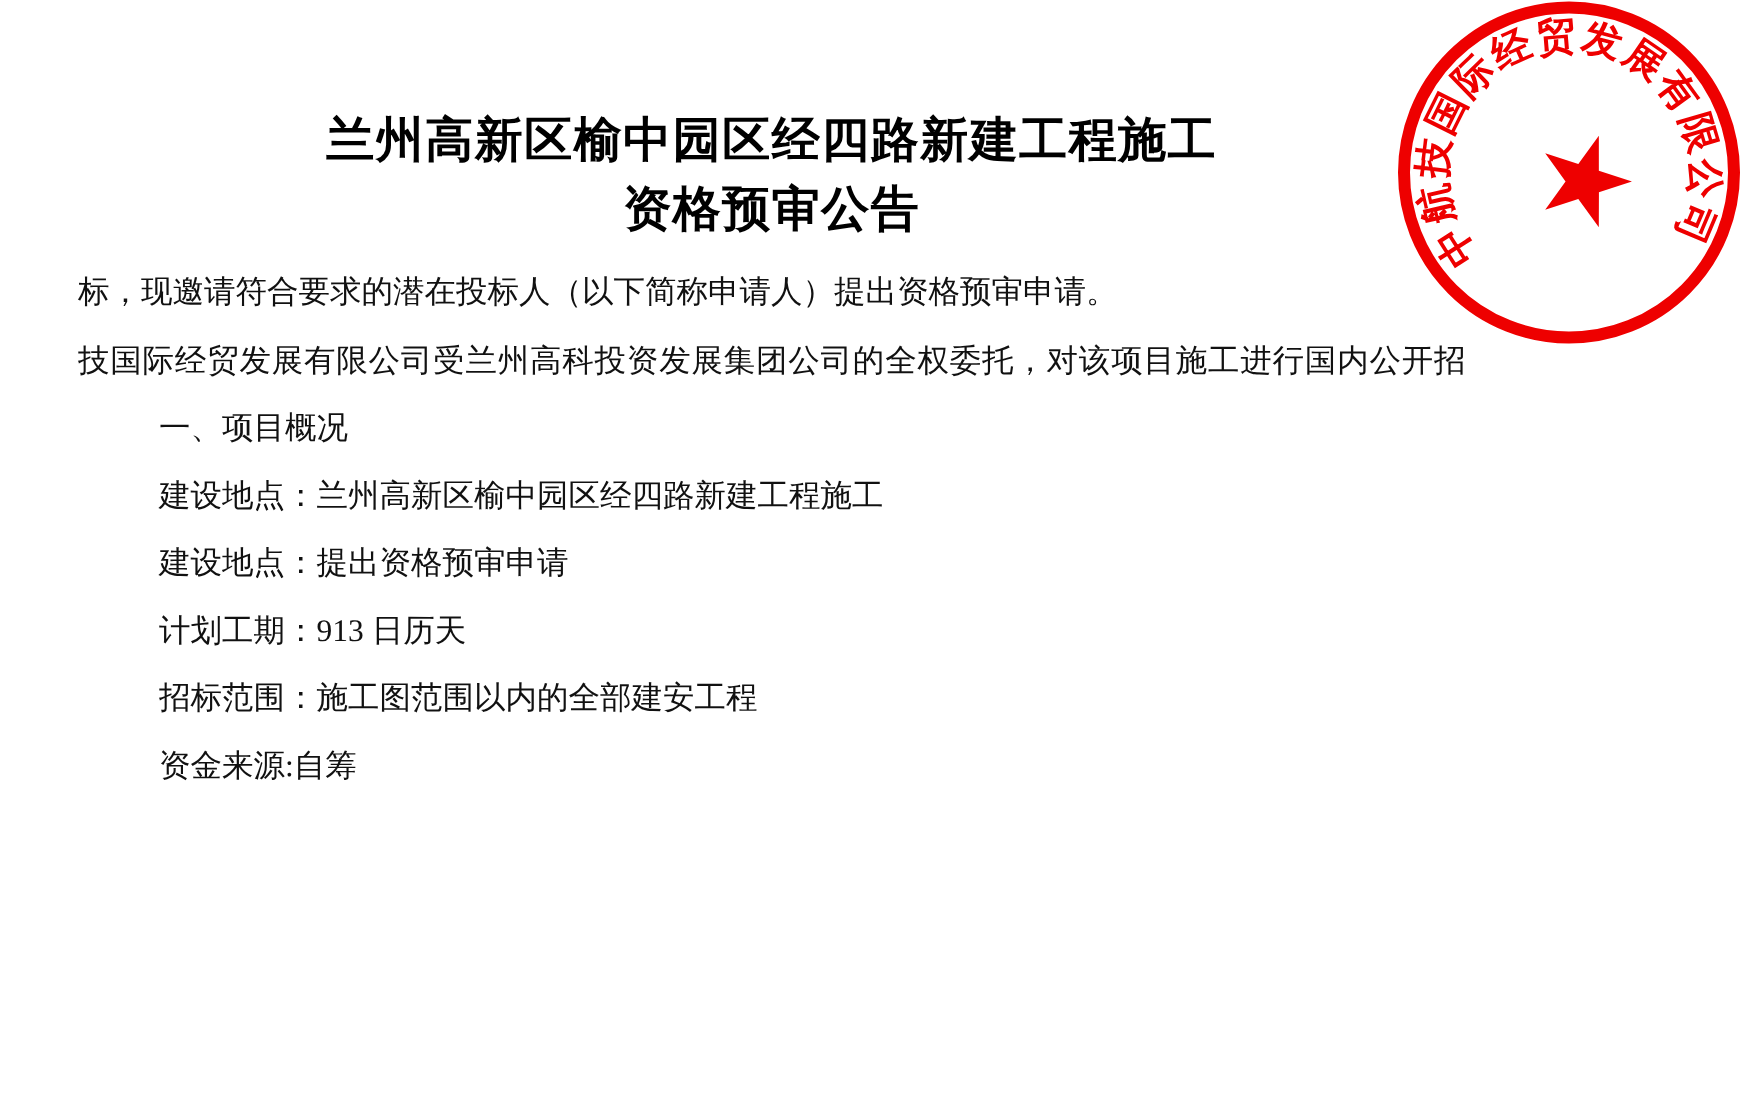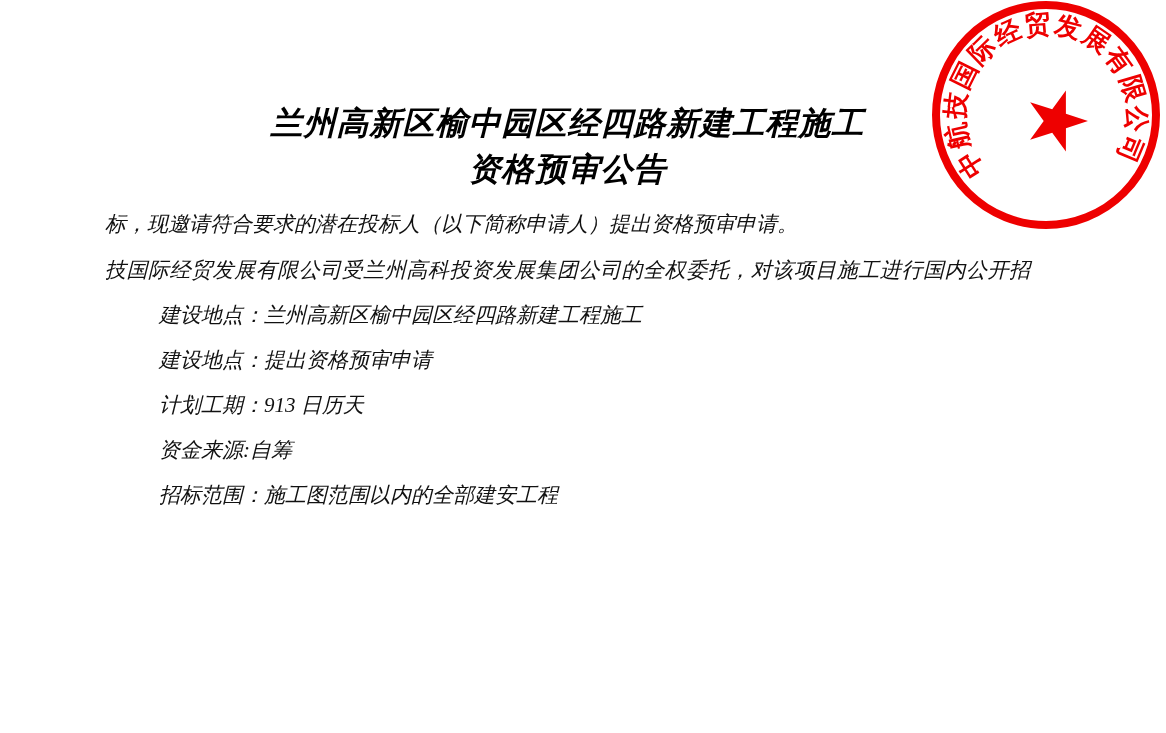--- a/index.html
+++ b/index.html
@@ -6,24 +6,23 @@
   .page {
     position: relative;
     width: 1166px;
     height: 733px;
     background: #ffffff;
     overflow: hidden;
     font-family: "Liberation Serif", serif;
     color: #111111;
   }
   .content {
-    margin-left: 105px;
+    margin-left: 52px;
     width: 925px;
-    padding-top: 100px;
-    font-style: italic;
+    padding-top: 70px;
   }
   .title {
     margin: 0;
     font-family: "Liberation Sans", sans-serif;
     font-weight: bold;
     font-size: 32px;
     line-height: 46px;
     text-align: center;
     color: #000000;
     letter-spacing: 1px;
@@ -82,21 +81,22 @@
     <h1 class="title">
       <div>兰州高新区榆中园区经四路新建工程施工</div>
       <div>资格预审公告</div>
     </h1>
 
     <div class="intro">
       <div class="intro-line">标，现邀请符合要求的潜在投标人（以下简称申请人）提出资格预审申请。</div>
       <div class="intro-line justify">技国际经贸发展有限公司受兰州高科投资发展集团公司的全权委托，对该项目施工进行国内公开招</div>
     </div>
 
+    <div class="section-heading indent">一、项目概况</div>
 
     <div class="item indent">建设地点：兰州高新区榆中园区经四路新建工程施工</div>
     <div class="item indent">建设地点：提出资格预审申请</div>
     <div class="item indent">计划工期：913 日历天</div>
+    <div class="item indent">招标范围：施工图范围以内的全部建安工程</div>
     <div class="item indent">资金来源:自筹</div>
-    <div class="item indent">招标范围：施工图范围以内的全部建安工程</div>
 
   </div>
 </div>
 
 </body></html>

